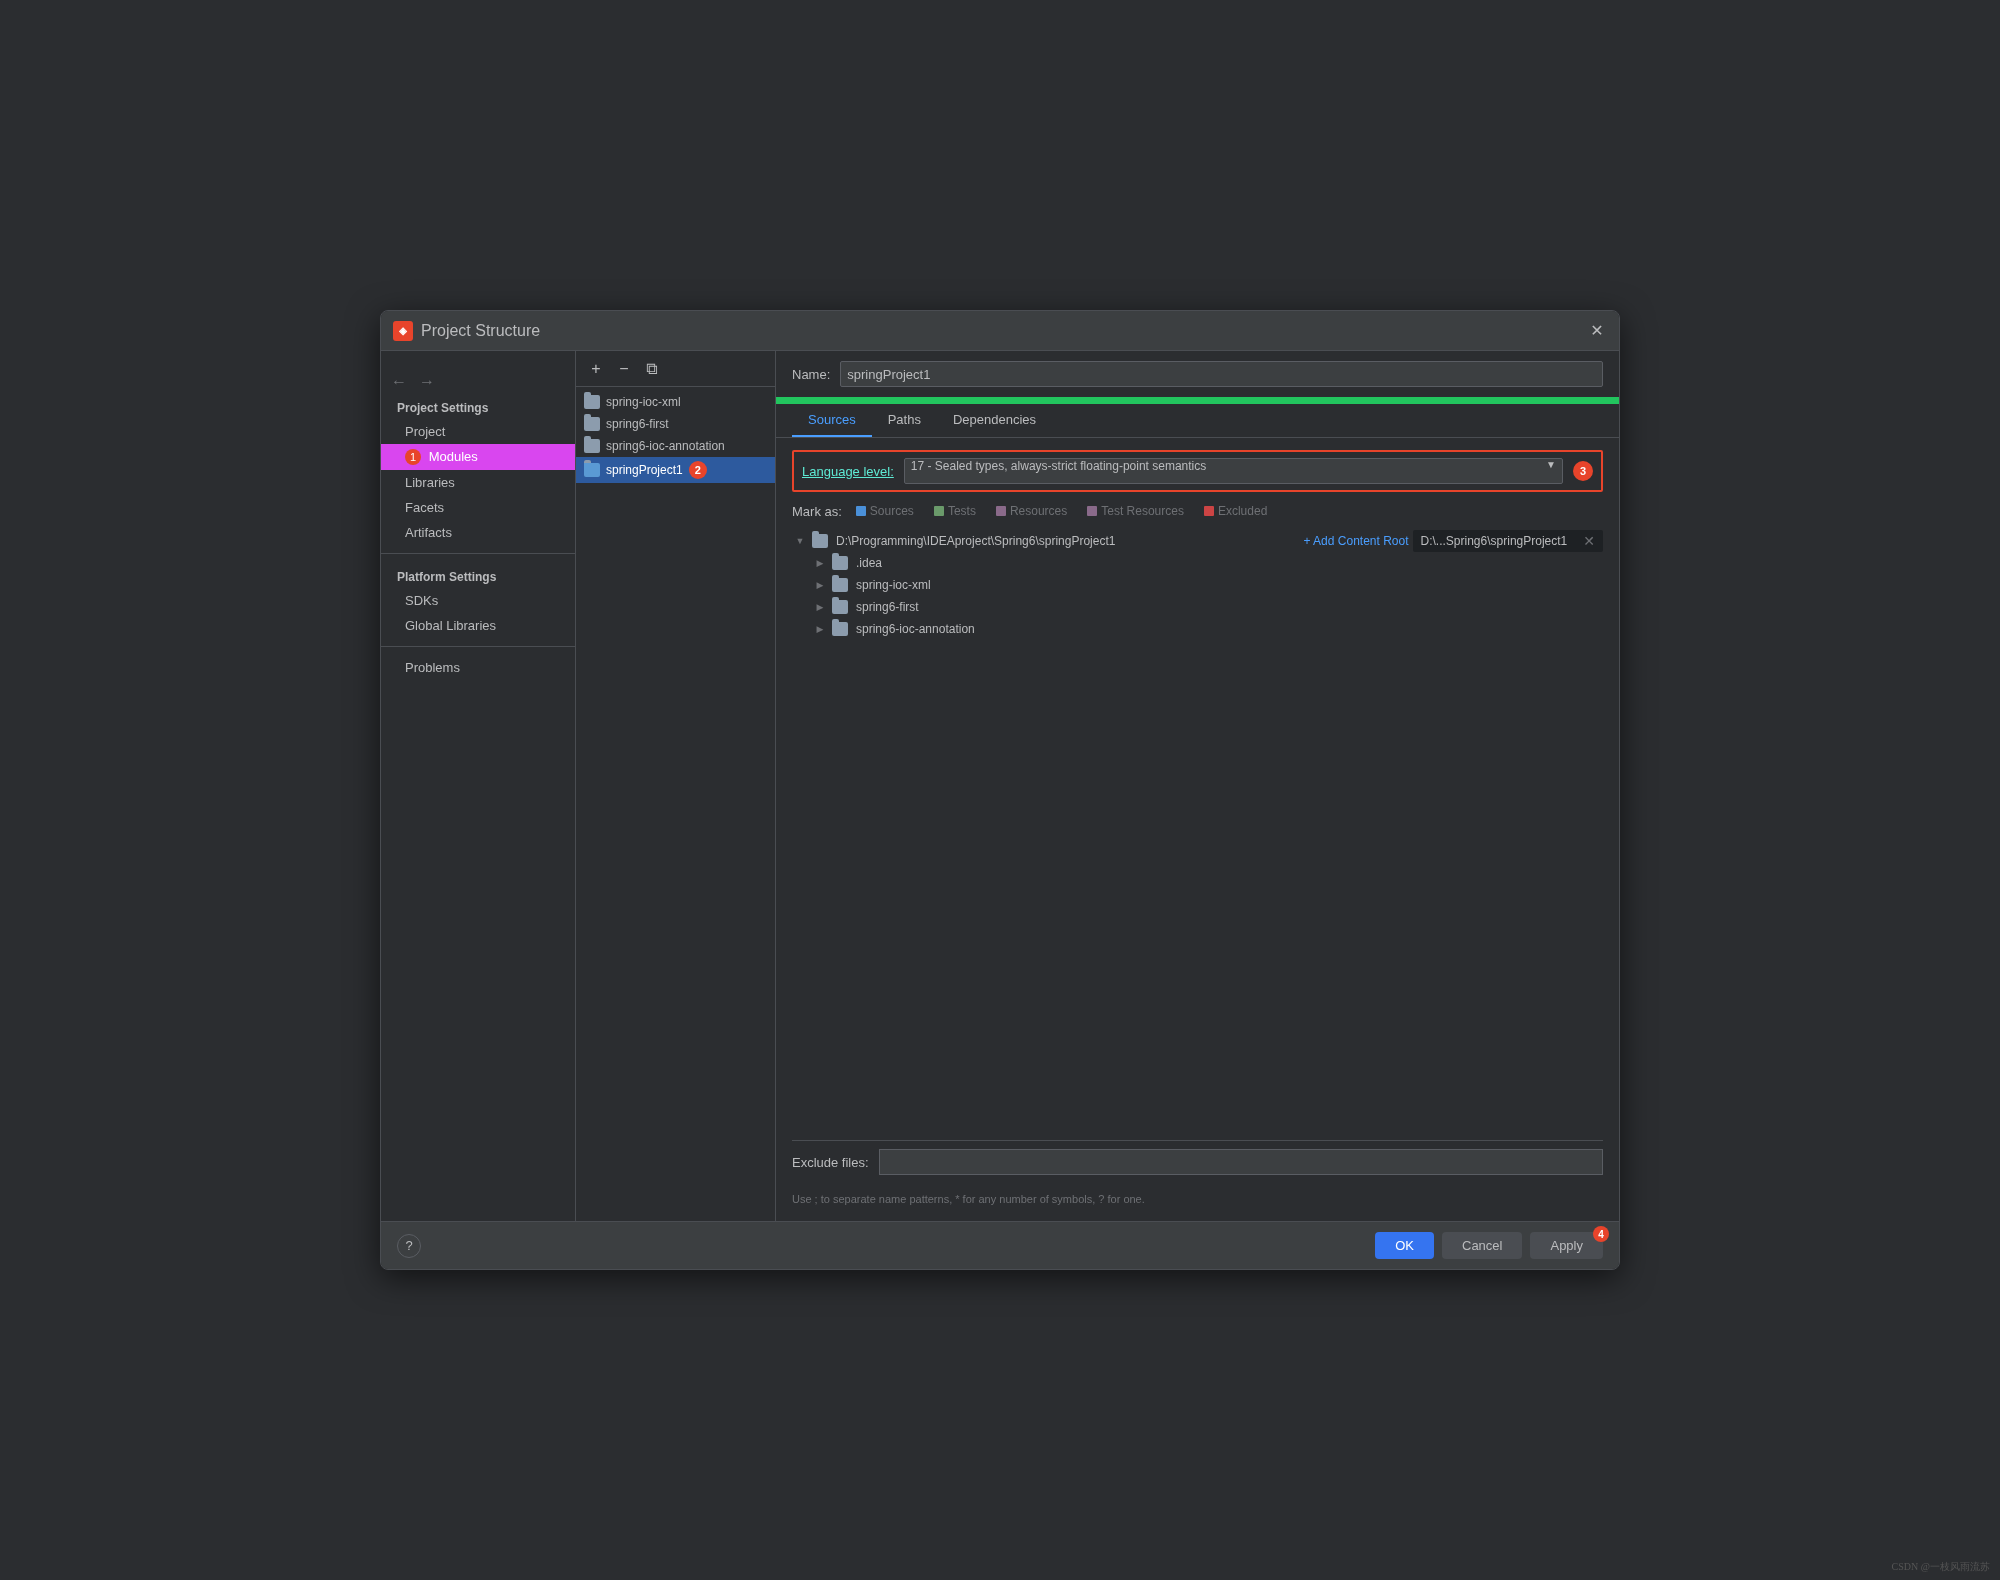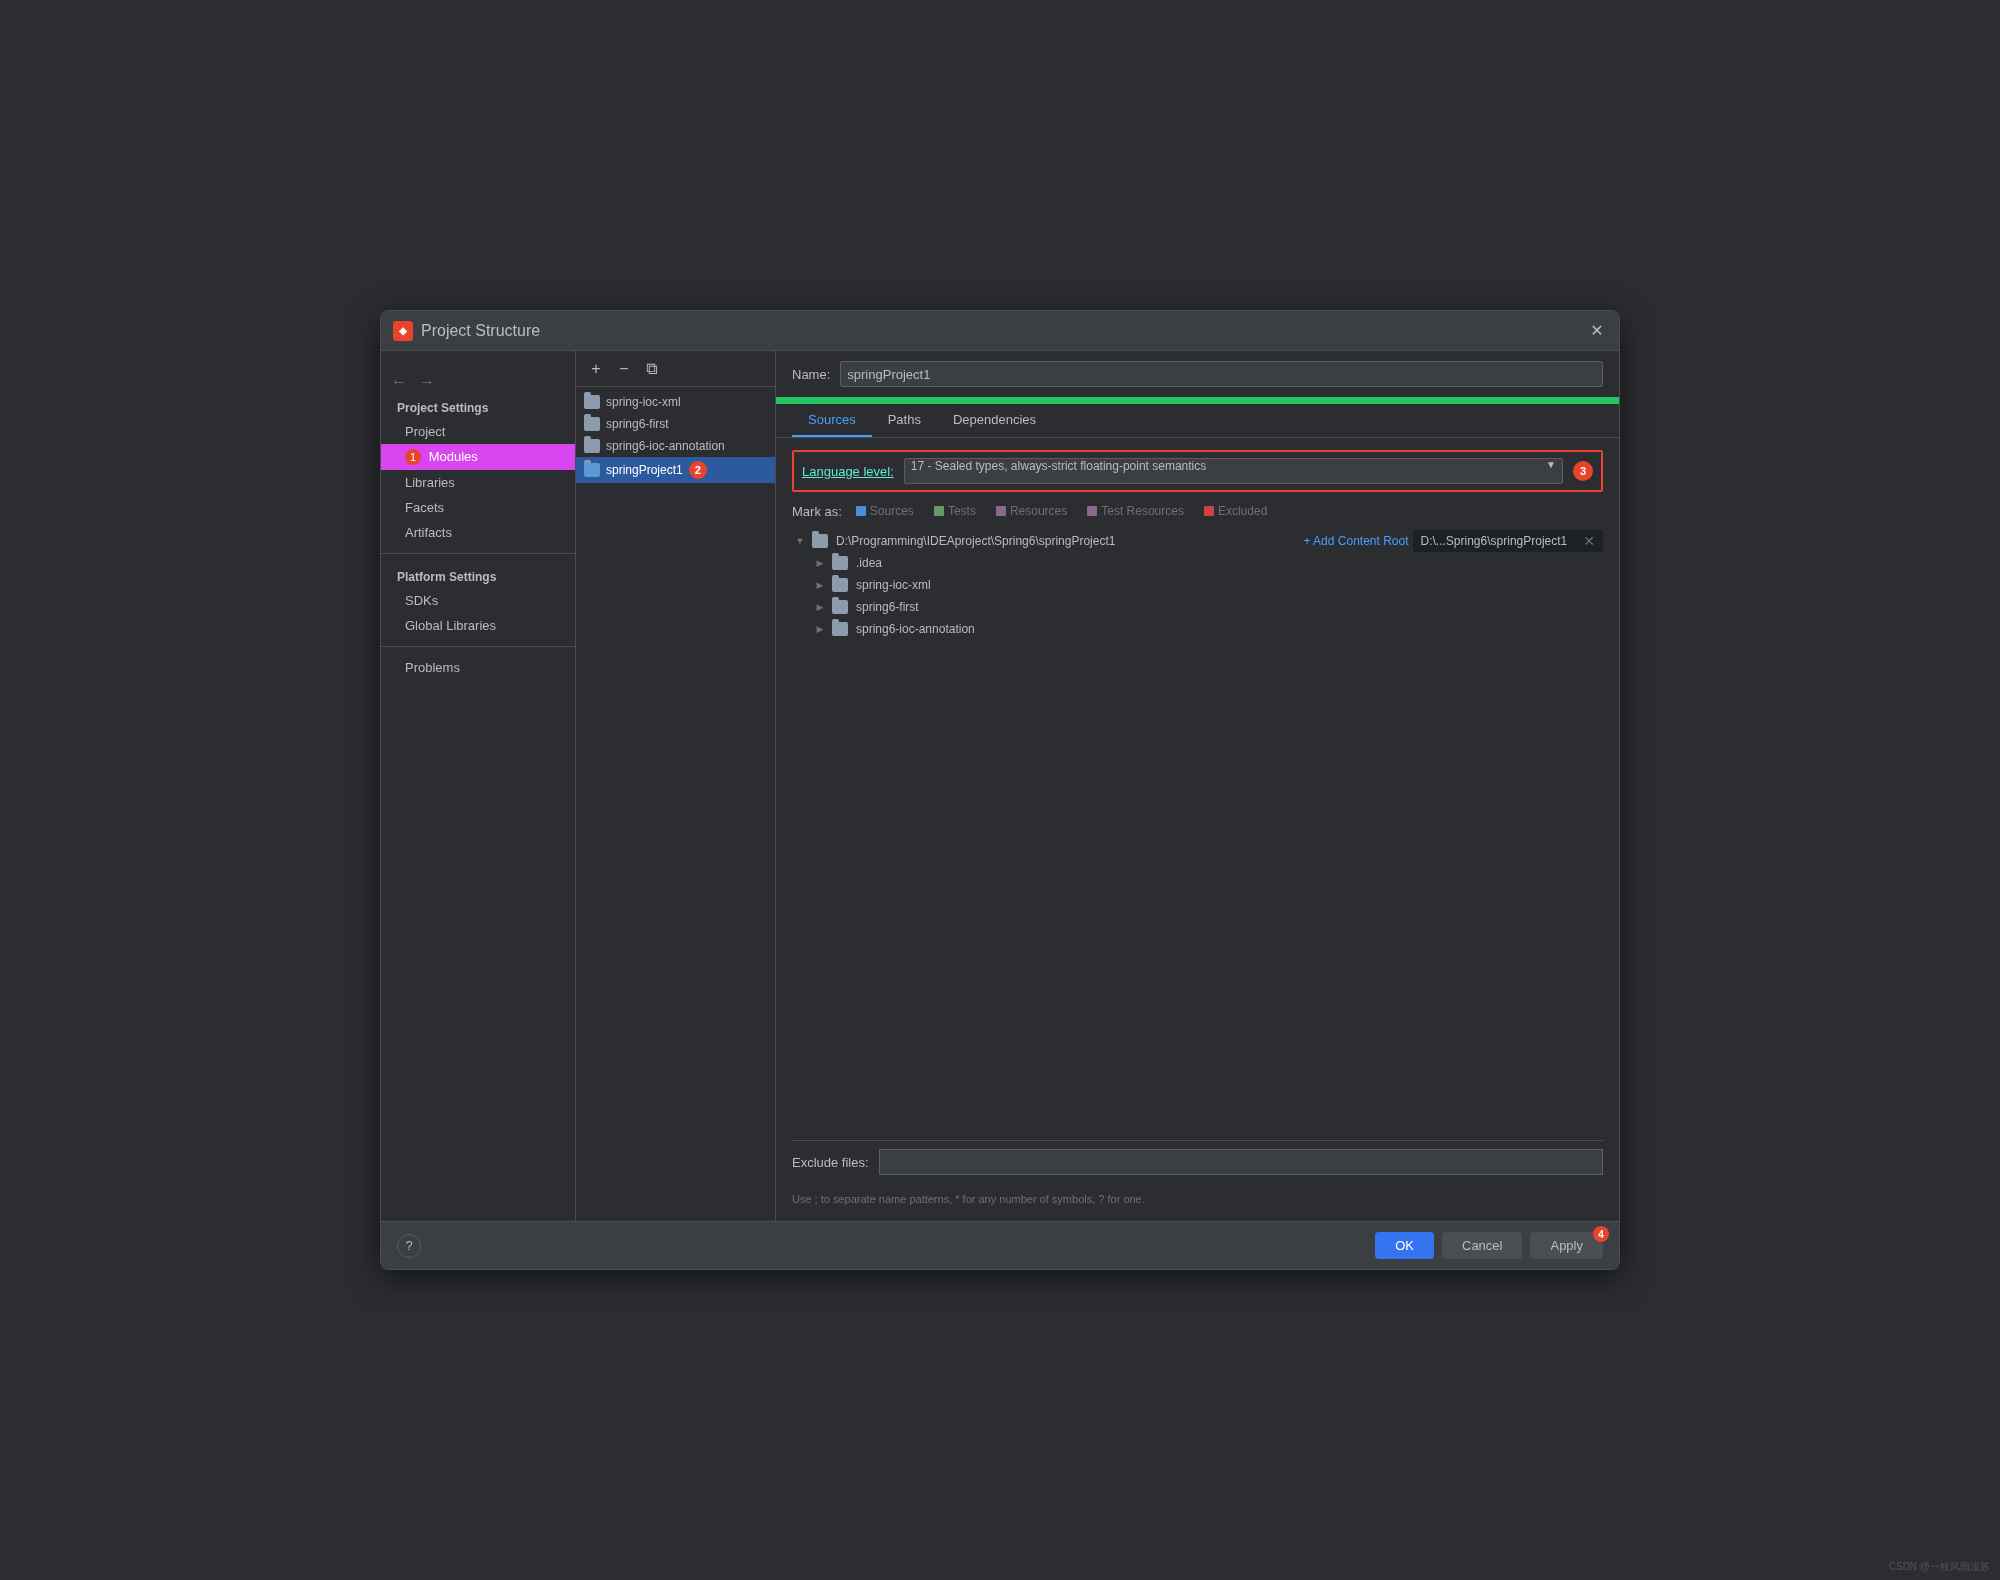--- a/index.html
+++ b/index.html
@@ -460,20 +460,21 @@
       display: flex;
       align-items: center;
       justify-content: center;
     }
     .watermark {
       position: fixed;
       bottom: 6px;
       right: 10px;
       font-size: 10px;
       color: #555;
+      font-family: Liberation Serif, serif;
     }
     .nav-btns {
       display: flex;
       gap: 4px;
       align-items: center;
       padding: 6px 0 2px 6px;
     }
     .nav-btn {
       background: transparent;
       border: none;

